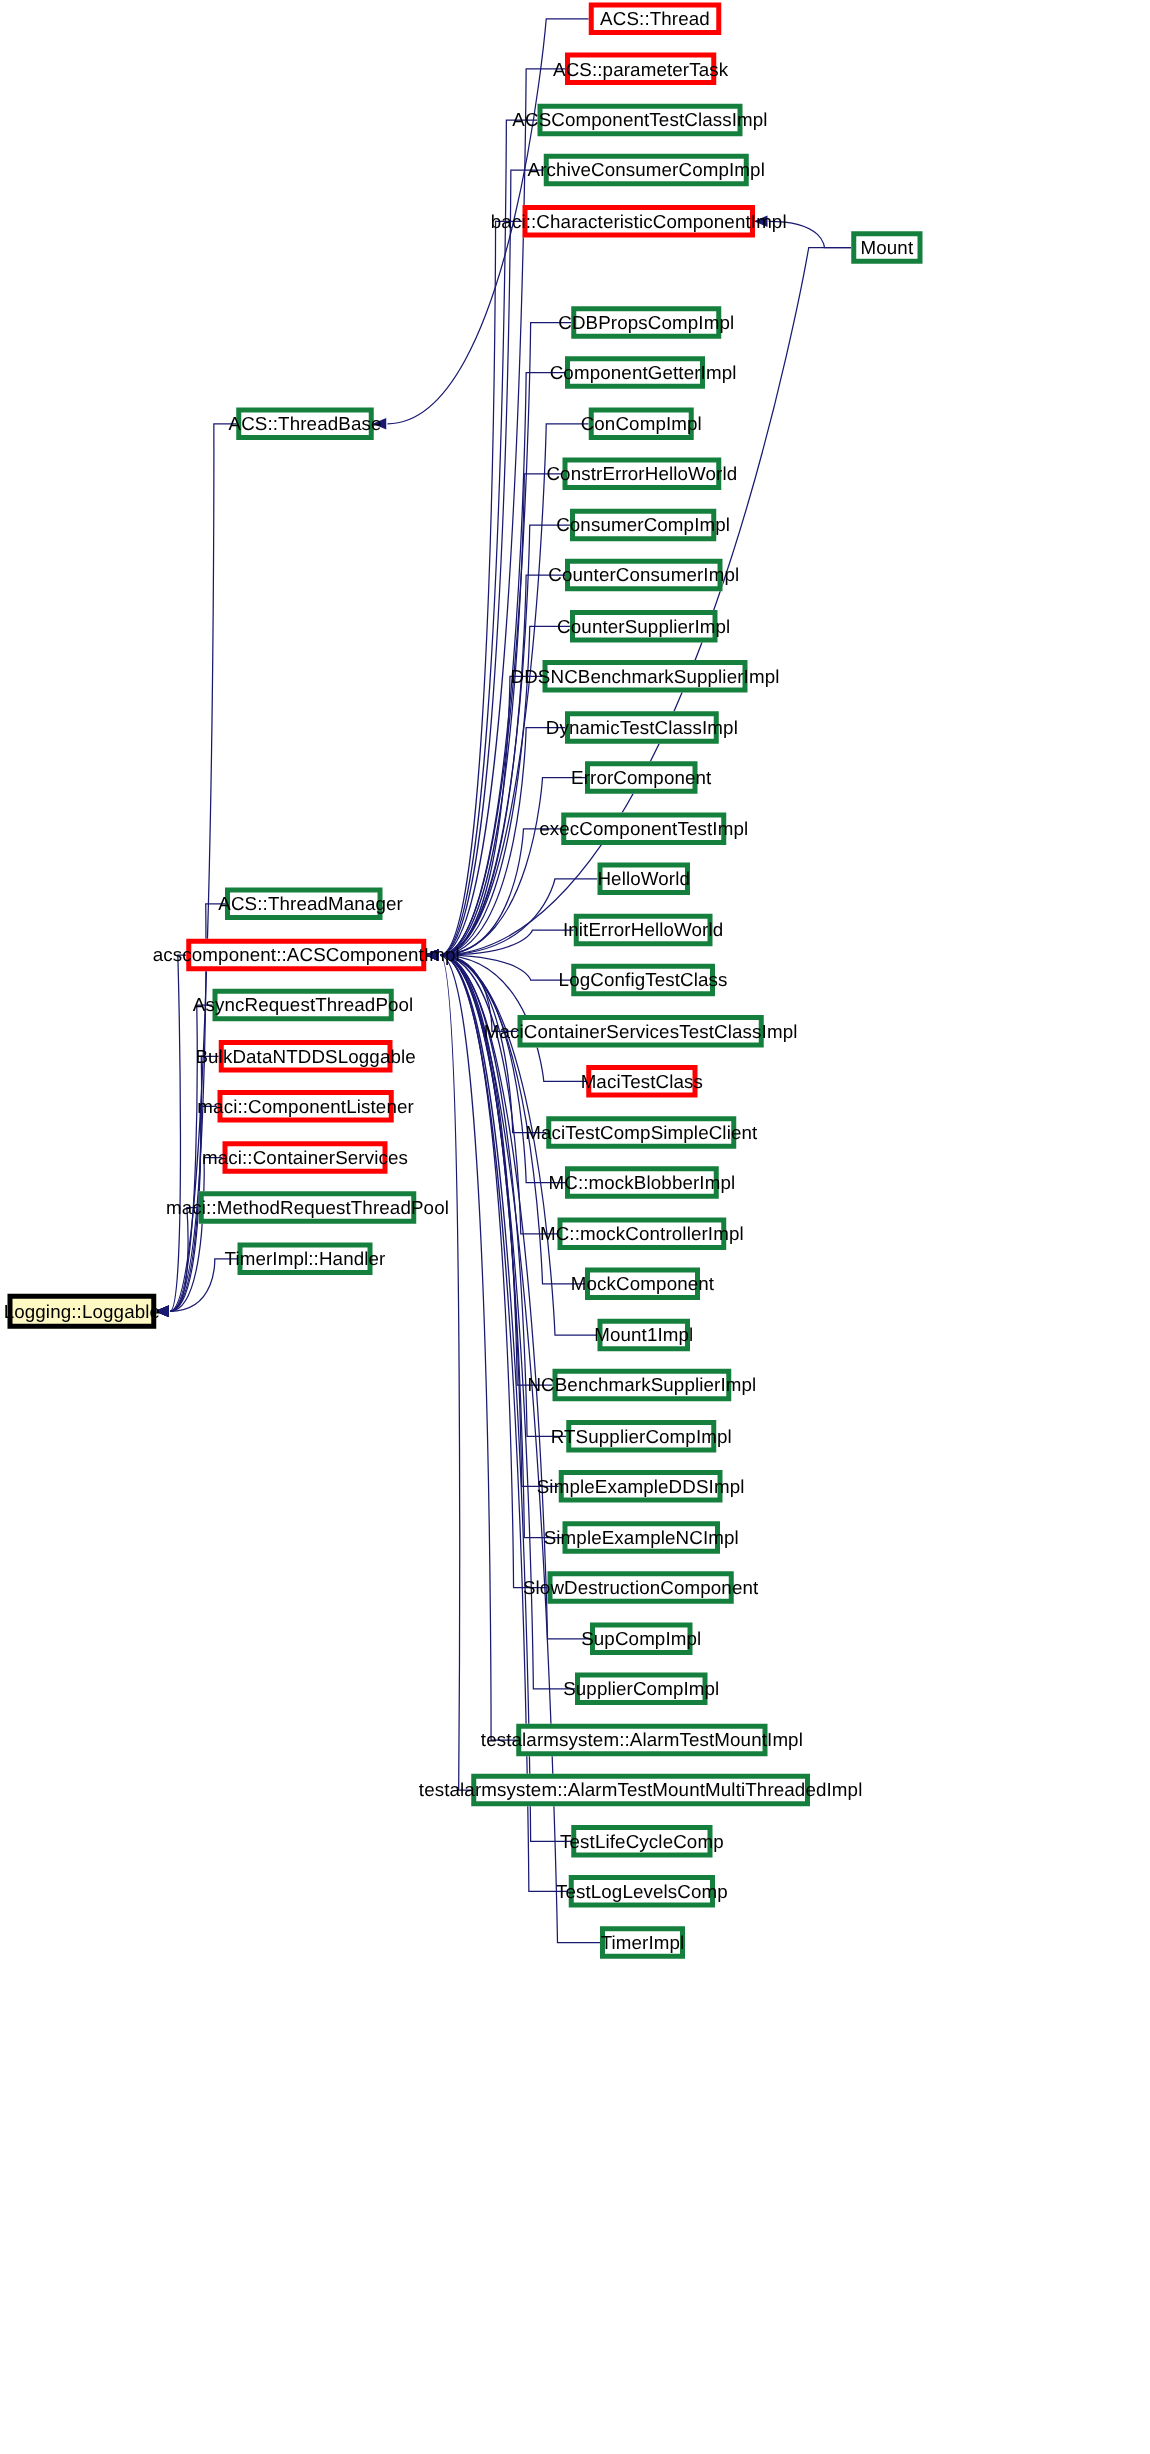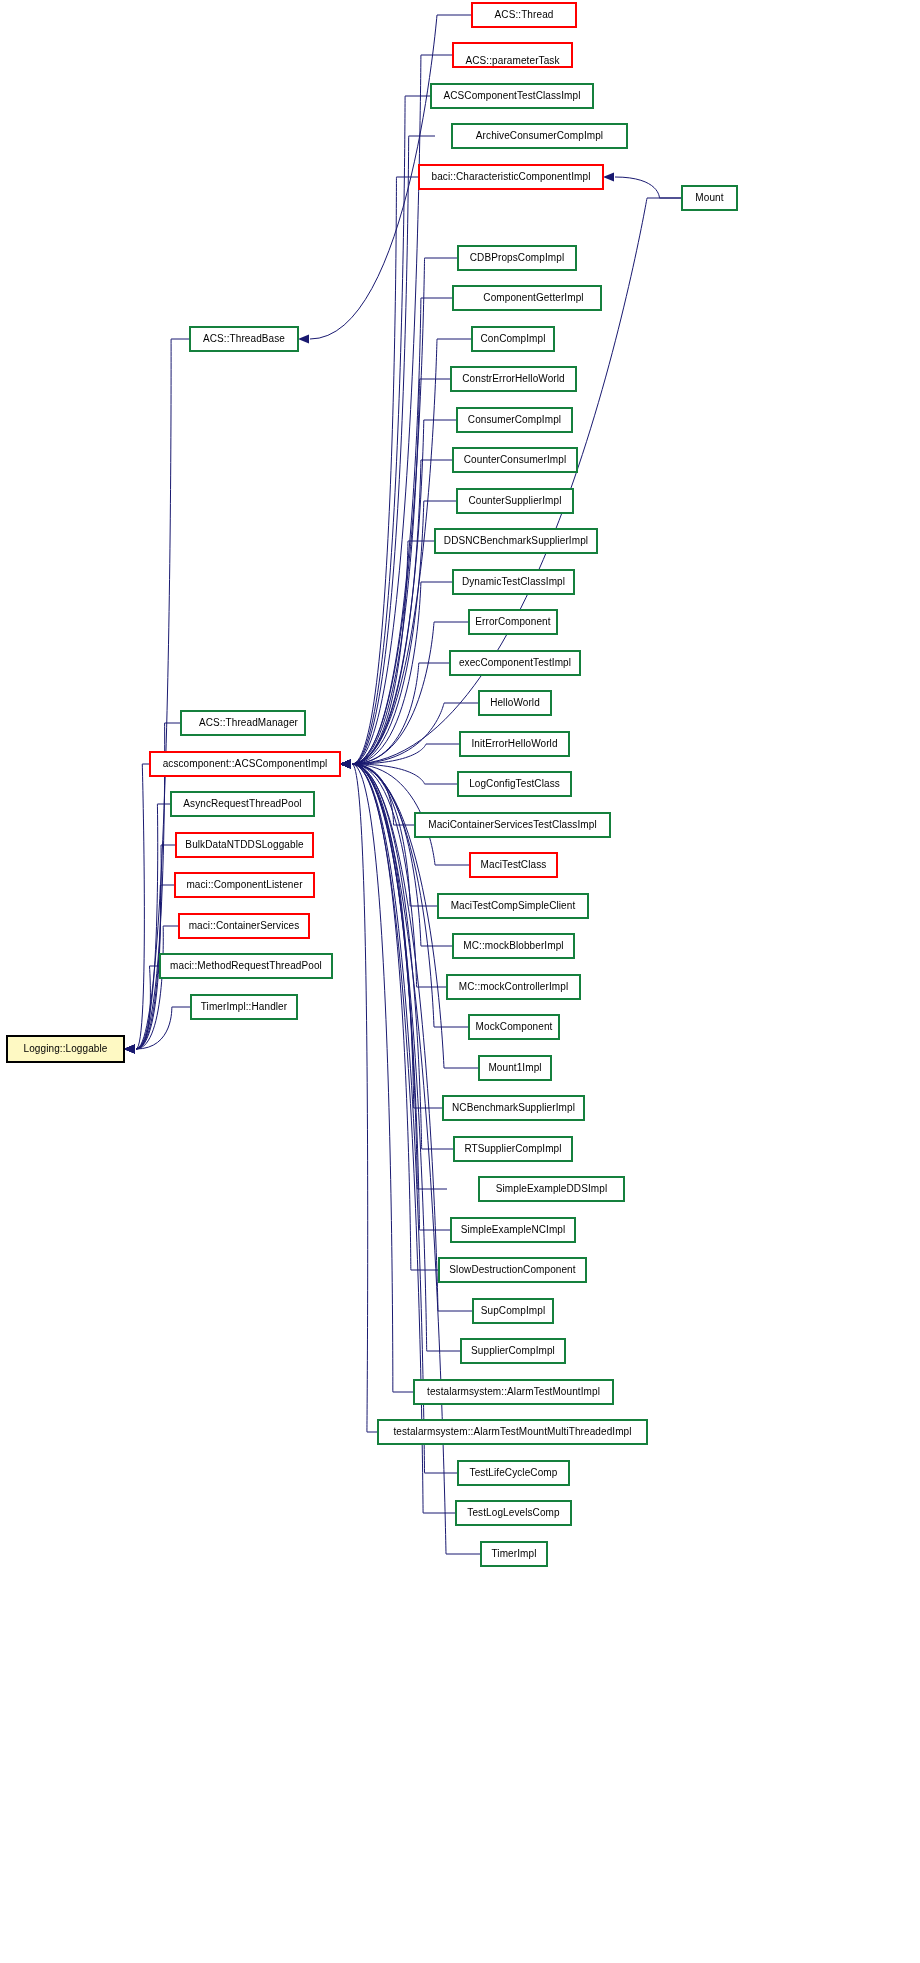--- a/index.html
+++ b/index.html
@@ -18,24 +18,24 @@
   #edges {
     position: absolute;
     left: 0;
     top: 0;
     width: 920px;
     height: 1963px;
   }
   .node {
     position: absolute;
     box-sizing: border-box;
-    border: 2px solid #15803d;
+    border: 4px solid #15803d;
     background: #ffffff;
     color: #000000;
-    font-size: 10px;
+    font-size: 15px;
     line-height: 1;
     display: flex;
     align-items: center;
     justify-content: center;
     white-space: nowrap;
     letter-spacing: 0.1px;
     z-index: 5;
   }
   .node.red {
     border-color: #ff0000;
@@ -253,33 +253,33 @@
       </div>
       <div class="node red" style="left: 471px; top: 2px; width: 106px; height: 26px;">
         <span>ACS::Thread</span>
       </div>
       <div class="node red" style="left: 452px; top: 42px; width: 121px; height: 26px; align-items: flex-end;">
         <span>ACS::parameterTask</span>
       </div>
       <div class="node" style="left: 430px; top: 83px; width: 164px; height: 26px;">
         <span>ACSComponentTestClassImpl</span>
       </div>
-      <div class="node" style="left: 435px; top: 123px; width: 177px; height: 26px; margin-left: 16px;">
+      <div class="node" style="left: 435px; top: 123px; width: 164px; height: 26px;">
         <span>ArchiveConsumerCompImpl</span>
       </div>
       <div class="node red" style="left: 418px; top: 164px; width: 186px; height: 26px;">
         <span>baci::CharacteristicComponentImpl</span>
       </div>
       <div class="node" style="left: 681px; top: 185px; width: 57px; height: 26px;">
         <span>Mount</span>
       </div>
       <div class="node" style="left: 457px; top: 245px; width: 120px; height: 26px;">
         <span>CDBPropsCompImpl</span>
       </div>
-      <div class="node" style="left: 452px; top: 285px; width: 150px; height: 26px; padding-left: 13px;">
+      <div class="node" style="left: 452px; top: 285px; width: 112px; height: 26px; padding-left: 13px;">
         <span>ComponentGetterImpl</span>
       </div>
       <div class="node" style="left: 471px; top: 326px; width: 84px; height: 26px;">
         <span>ConCompImpl</span>
       </div>
       <div class="node" style="left: 450px; top: 366px; width: 127px; height: 26px;">
         <span>ConstrErrorHelloWorld</span>
       </div>
       <div class="node" style="left: 456px; top: 407px; width: 117px; height: 26px;">
         <span>ConsumerCompImpl</span>
@@ -331,21 +331,21 @@
       </div>
       <div class="node" style="left: 478px; top: 1055px; width: 74px; height: 26px;">
         <span>Mount1Impl</span>
       </div>
       <div class="node" style="left: 442px; top: 1095px; width: 143px; height: 26px;">
         <span>NCBenchmarkSupplierImpl</span>
       </div>
       <div class="node" style="left: 453px; top: 1136px; width: 120px; height: 26px;">
         <span>RTSupplierCompImpl</span>
       </div>
-      <div class="node" style="left: 447px; top: 1176px; width: 147px; height: 26px; margin-left: 31px;">
+      <div class="node" style="left: 447px; top: 1176px; width: 131px; height: 26px;">
         <span>SimpleExampleDDSImpl</span>
       </div>
       <div class="node" style="left: 450px; top: 1217px; width: 126px; height: 26px;">
         <span>SimpleExampleNCImpl</span>
       </div>
       <div class="node" style="left: 438px; top: 1257px; width: 149px; height: 26px;">
         <span>SlowDestructionComponent</span>
       </div>
       <div class="node" style="left: 472px; top: 1298px; width: 82px; height: 26px;">
         <span>SupCompImpl</span>

